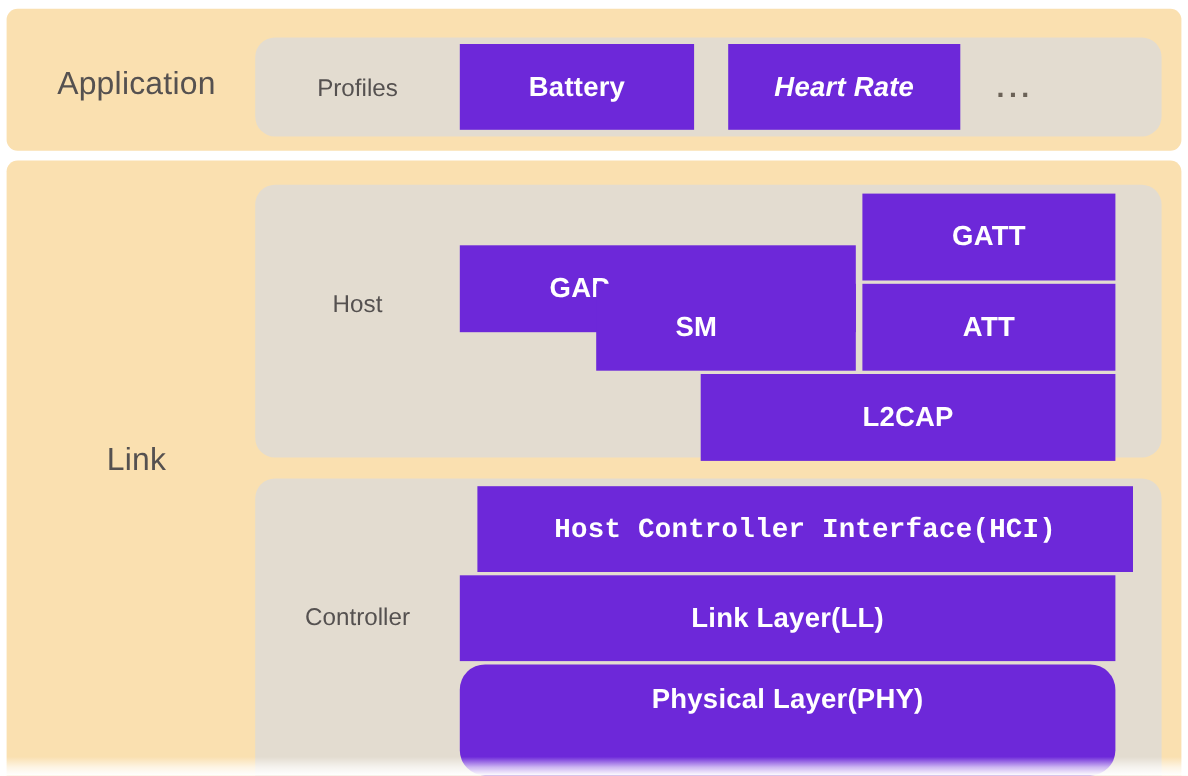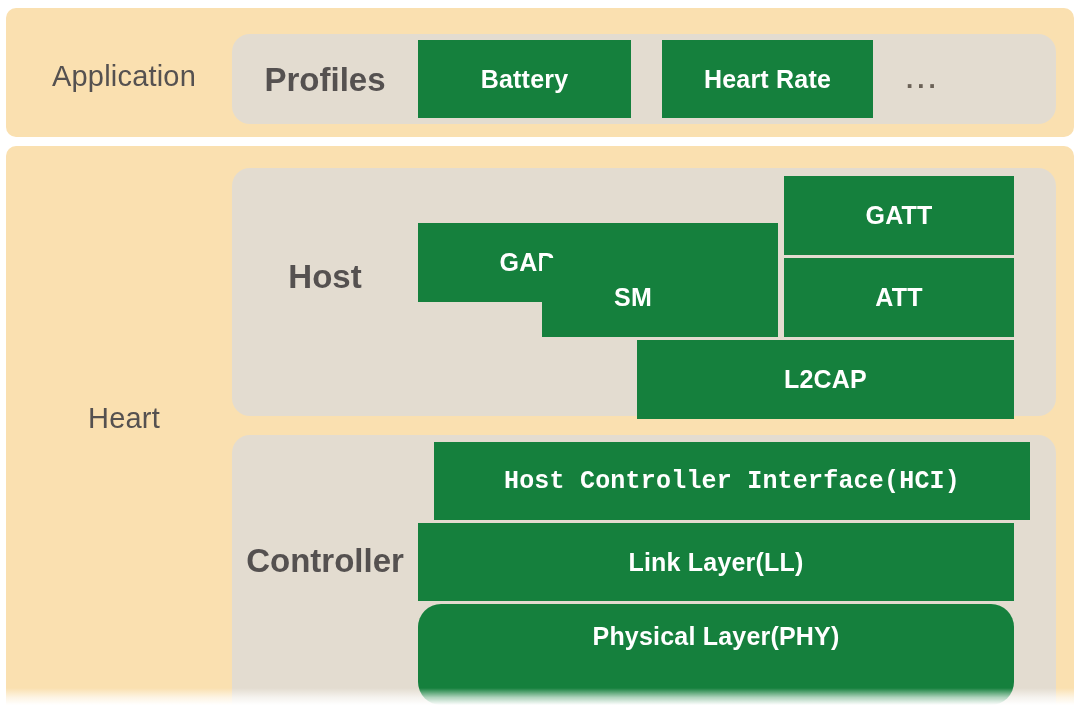--- a/index.html
+++ b/index.html
@@ -88,22 +88,22 @@
     top: 435px;
     width: 824px;
     height: 270px;
     border-radius: 18px 18px 0 0;
   }
 
   
   .group-title {
     position: absolute;
     color: #555150;
-    font-size: 33px;
-    font-weight: 700;
+    font-size: 22px;
+    font-weight: 400;
     white-space: nowrap;
     text-align: center;
   }
   #profiles-title {
     left: 240px;
     top: 65px;
     width: 170px;
     line-height: 30px;
   }
   #host-title {
@@ -116,35 +116,35 @@
     left: 236px;
     top: 546px;
     width: 178px;
     line-height: 30px;
     text-align: center;
   }
 
   
   .block {
     position: absolute;
-    background: #15803d;
+    background: #6d28d9;
     color: #ffffff;
     display: flex;
     align-items: center;
     justify-content: center;
     font-size: 25px;
     font-weight: bold;
     letter-spacing: 0.2px;
     white-space: nowrap;
     box-sizing: border-box;
   }
 
   
   #block-battery    { left: 418px; top: 40px;  width: 213px; height: 78px; }
-  #block-heartrate  { left: 662px; top: 40px;  width: 211px; height: 78px; }
+  #block-heartrate  { left: 662px; top: 40px;  width: 211px; height: 78px; font-style: italic; }
 
   
   #block-gap   { left: 418px; top: 176px; width: 360px; height: 79px; justify-content: center; }
   #block-gatt  { left: 784px; top: 176px; width: 230px; height: 79px; }
   #block-sm    { left: 542px; top: 258px; width: 236px; height: 79px; }
   #block-att   { left: 784px; top: 258px; width: 230px; height: 79px; }
   #block-l2cap { left: 637px; top: 340px; width: 377px; height: 79px; }
 
   
   #block-hci { left: 434px; top: 442px; width: 596px; height: 78px; font-family: Liberation Mono, monospace; }
@@ -194,21 +194,21 @@
   <div class="group-title" id="profiles-title">Profiles</div>
 
   <div class="block" id="block-battery">Battery</div>
 
   <div class="block" id="block-heartrate">Heart Rate</div>
 
   <div id="profiles-ellipsis">...</div>
 
   <div class="section" id="core-section"></div>
 
-  <div class="section-label" id="core-label">Heart</div>
+  <div class="section-label" id="core-label">Link</div>
 
   <div class="group-panel" id="host-panel"></div>
 
   <div class="group-title" id="host-title">Host</div>
 
   <div class="block" id="block-gap">GAP</div>
 
   <div class="block" id="block-gatt">GATT</div>
 
   <div class="block" id="block-sm">SM</div>

